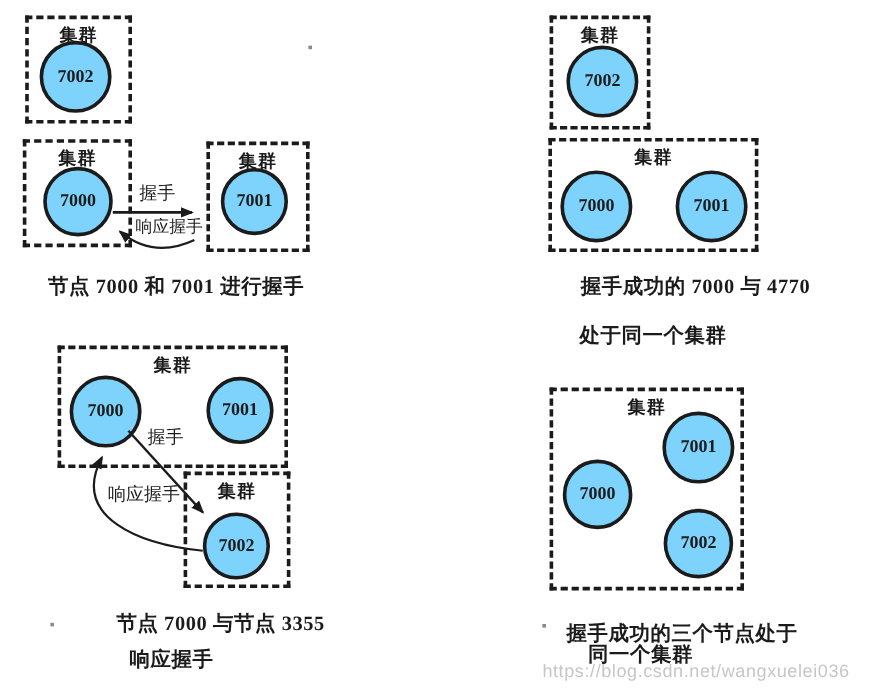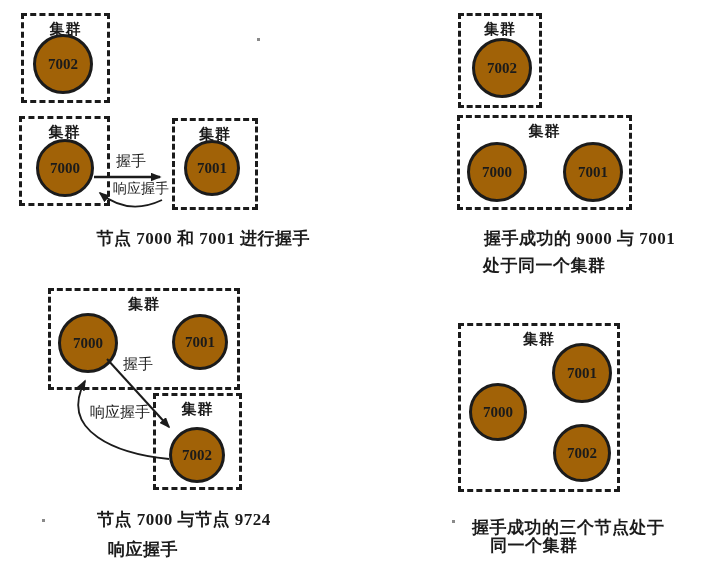--- a/index.html
+++ b/index.html
@@ -9,30 +9,30 @@
   }
   .dashed-box{
     position:absolute;border:3px dashed #1b1b1b;box-sizing:border-box;background:transparent;
   }
   .cluster-label{
     position:absolute;left:0;right:0;top:4px;text-align:center;
     font-size:15px;font-weight:700;letter-spacing:1px;
   }
   .node-circle{
     position:absolute;border:3px solid #1b1b1b;border-radius:50%;box-sizing:border-box;
-    background:#a16207;display:flex;align-items:center;justify-content:center;
+    background:#7dd3fc;display:flex;align-items:center;justify-content:center;
     font-size:15px;font-weight:700;
   }
   .flow-label{
     position:absolute;font-weight:400;white-space:nowrap;background:transparent;
   }
   .caption{
     position:absolute;font-size:17px;font-weight:700;white-space:nowrap;letter-spacing:0.5px;
   }
-  .caption.centered{text-align:right;}
+  .caption.centered{text-align:left;}
   svg.arrows{position:absolute;left:0;top:0;pointer-events:none;}
   .watermark{
     position:absolute;font-family:"Liberation Sans","DejaVu Sans",sans-serif;
     font-size:15px;color:#c6c6c6;letter-spacing:0.5px;white-space:nowrap;
   }
   .artifact-dot{position:absolute;width:3px;height:3px;background:#8a8a8a;}
 </style>
 </head>
 <body>
 
@@ -77,22 +77,22 @@
     <div class="dashed-box" style="left:457px;top:115px;width:175px;height:95px;">
       <div class="cluster-label">集群</div>
     </div>
     <div class="node-circle" style="left:467px;top:142px;width:60px;height:60px;">
       <span>7000</span>
     </div>
     <div class="node-circle" style="left:563px;top:142px;width:60px;height:60px;">
       <span>7001</span>
     </div>
 
-    <div class="caption" style="left:484px;top:227px;">握手成功的 9000 与 7001</div>
-    <div class="caption" style="left:483px;top:254px;">处于同一个集群</div>
+    <div class="caption" style="left:484px;top:227px;">握手成功的 7000 与 4770</div>
+    <div class="caption" style="left:483px;top:268px;">处于同一个集群</div>
   </div>
 
   <div>
     <div class="dashed-box" style="left:48px;top:288px;width:192px;height:102px;">
       <div class="cluster-label">集群</div>
     </div>
     <div class="node-circle" style="left:58px;top:313px;width:60px;height:60px;">
       <span>7000</span>
     </div>
     <div class="node-circle" style="left:172px;top:314px;width:56px;height:56px;">
@@ -102,21 +102,21 @@
     <div class="dashed-box" style="left:153px;top:393px;width:89px;height:97px;">
       <div class="cluster-label">集群</div>
     </div>
     <div class="node-circle" style="left:169px;top:427px;width:56px;height:56px;">
       <span>7002</span>
     </div>
 
     <div class="flow-label" style="left:123px;top:355px;font-size:15px;">握手</div>
     <div class="flow-label" style="left:90px;top:403px;font-size:15px;">响应握手</div>
 
-    <div class="caption" style="left:97px;top:508px;">节点 7000 与节点 9724</div>
+    <div class="caption" style="left:97px;top:508px;">节点 7000 与节点 3355</div>
     <div class="caption" style="left:108px;top:538px;">响应握手</div>
   </div>
 
   <div>
     <div class="dashed-box" style="left:458px;top:323px;width:162px;height:169px;">
       <div class="cluster-label">集群</div>
     </div>
     <div class="node-circle" style="left:552px;top:343px;width:60px;height:60px;">
       <span>7001</span>
     </div>
@@ -144,14 +144,15 @@
 
     <path d="M 107 359 L 169 427" stroke="#1b1b1b" stroke-width="2" fill="none" marker-end="url(#ah)"></path>
 
     <path d="M 169 459 C 118 454 58 432 85 381" stroke="#1b1b1b" stroke-width="1.8" fill="none" marker-end="url(#ah)"></path>
   </svg>
 
   <div class="artifact-dot" style="left:257px;top:38px;"></div>
   <div class="artifact-dot" style="left:42px;top:519px;"></div>
   <div class="artifact-dot" style="left:452px;top:520px;"></div>
 
+  <div class="watermark" style="left:452px;top:551px;">https://blog.csdn.net/wangxuelei036</div>
 
 </div>
 
 </body></html>

